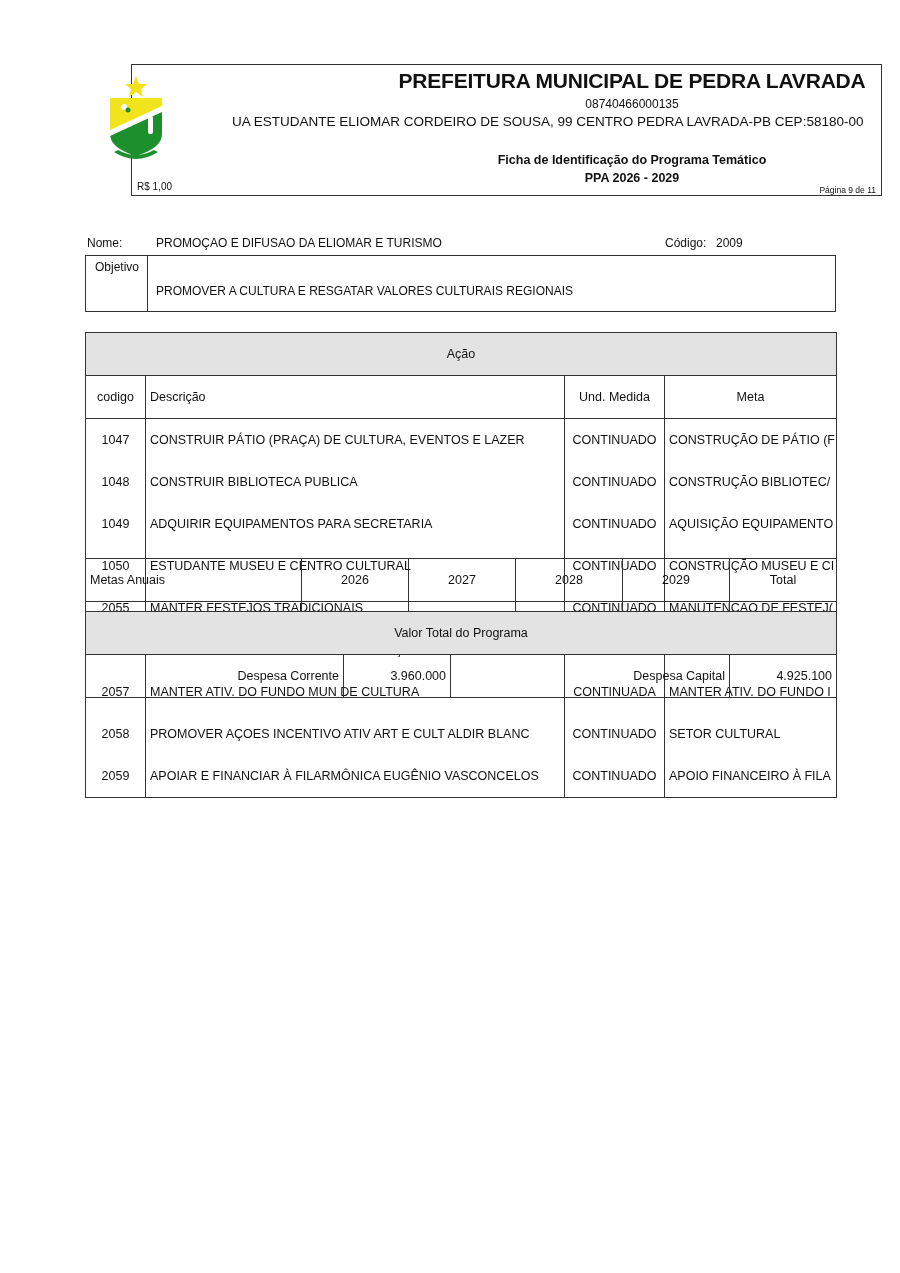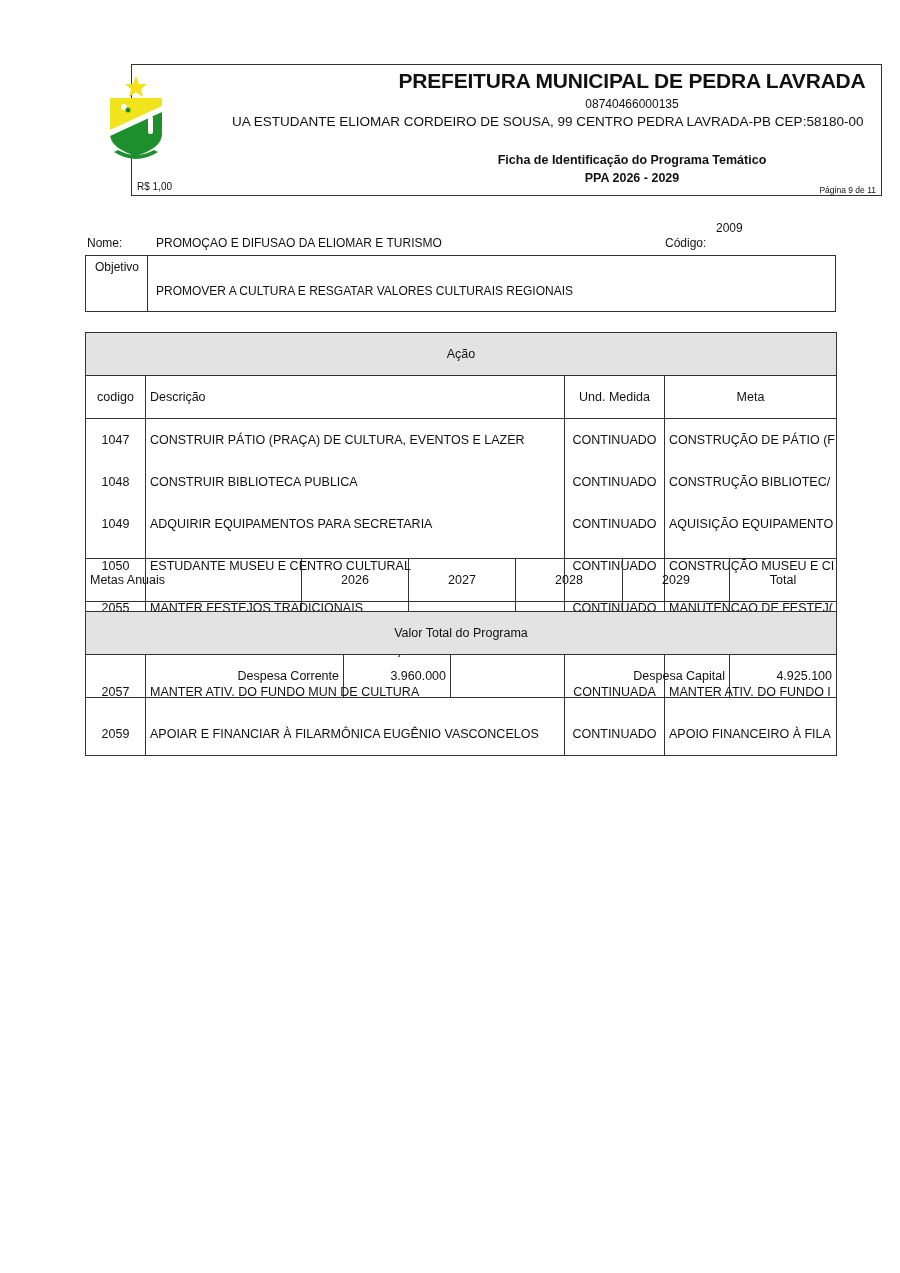--- a/index.html
+++ b/index.html
@@ -50,21 +50,21 @@
     <circle cx="20" cy="33" r="3" fill="#ffffff"></circle>
     <circle cx="24" cy="36" r="2.5" fill="#1d8f2d"></circle>
     <rect x="44" y="42" width="5" height="18" rx="2" fill="#ffffff"></rect>
     <path d="M10,78 Q32,92 54,78 L50,76 Q32,86 14,76 Z" fill="#1d8f2d"></path>
   </svg>
 </div>
 
 <div class="lbl" style="left:87px; top:236px;">Nome:</div>
 <div class="lbl" style="left:156px; top:236px;">PROMOÇAO E DIFUSAO DA ELIOMAR E TURISMO</div>
 <div class="lbl" style="left:665px; top:236px;">Código:</div>
-<div class="lbl" style="left:716px; top:221px;">2009</div>
+<div class="lbl" style="left:716px; top:236px;">2009</div>
 
 <div class="box" style="left:85px; top:255px; width:751px; height:57px;">
   <div class="abs" style="left:61px; top:0; width:1px; height:55px; background:#333;"></div>
   <div class="lbl" style="left:9px; top:4px;">Objetivo</div>
   <div class="lbl" style="left:70px; top:4px;margin-top:24px;">PROMOVER A CULTURA E RESGATAR VALORES CULTURAIS REGIONAIS</div>
 </div>
 
 <table class="grid acao" style="left:85px; top:332px; width:751px;">
   <colgroup>
       <col style="width:60px">
@@ -118,20 +118,26 @@
     <td class="c nob">CONTINUADO</td>
     <td class="nob">APOIAR A CULTURA REGIC</td>
   </tr>
   <tr>
     <td class="c nob">2057</td>
     <td class="nob">MANTER ATIV. DO FUNDO MUN DE CULTURA</td>
     <td class="c nob">CONTINUADA</td>
     <td class="nob">MANTER ATIV. DO FUNDO I</td>
   </tr>
   <tr>
+    <td class="c nob">2058</td>
+    <td class="nob">PROMOVER AÇOES INCENTIVO ATIV ART E CULT ALDIR BLANC</td>
+    <td class="c nob">CONTINUADO</td>
+    <td class="nob">SETOR CULTURAL</td>
+  </tr>
+  <tr>
     <td class="c" style="border-top:none;">2059</td>
     <td style="border-top:none;">APOIAR E FINANCIAR À FILARMÔNICA EUGÊNIO VASCONCELOS</td>
     <td class="c" style="border-top:none;">CONTINUADO</td>
     <td style="border-top:none;">APOIO FINANCEIRO À FILA</td>
   </tr>
 </tbody>
   </table>
 
 <table class="grid" style="left:85px; top:558px; width:751px;">
   <colgroup>

